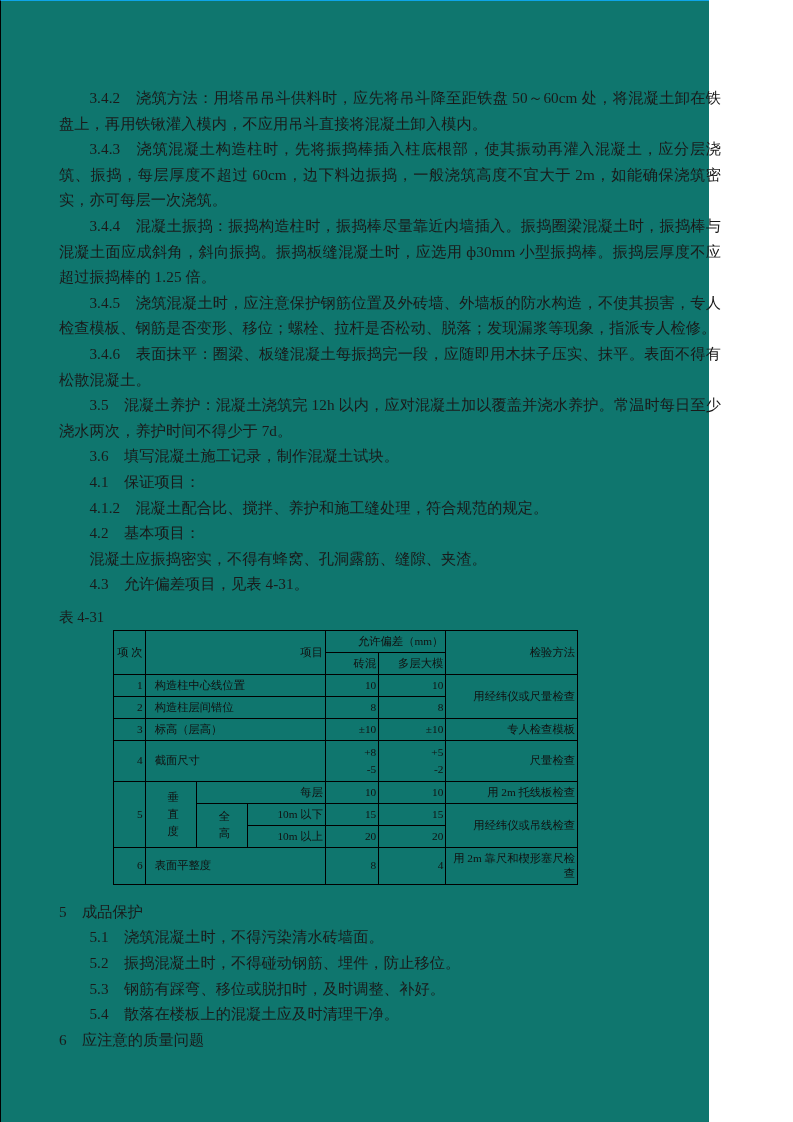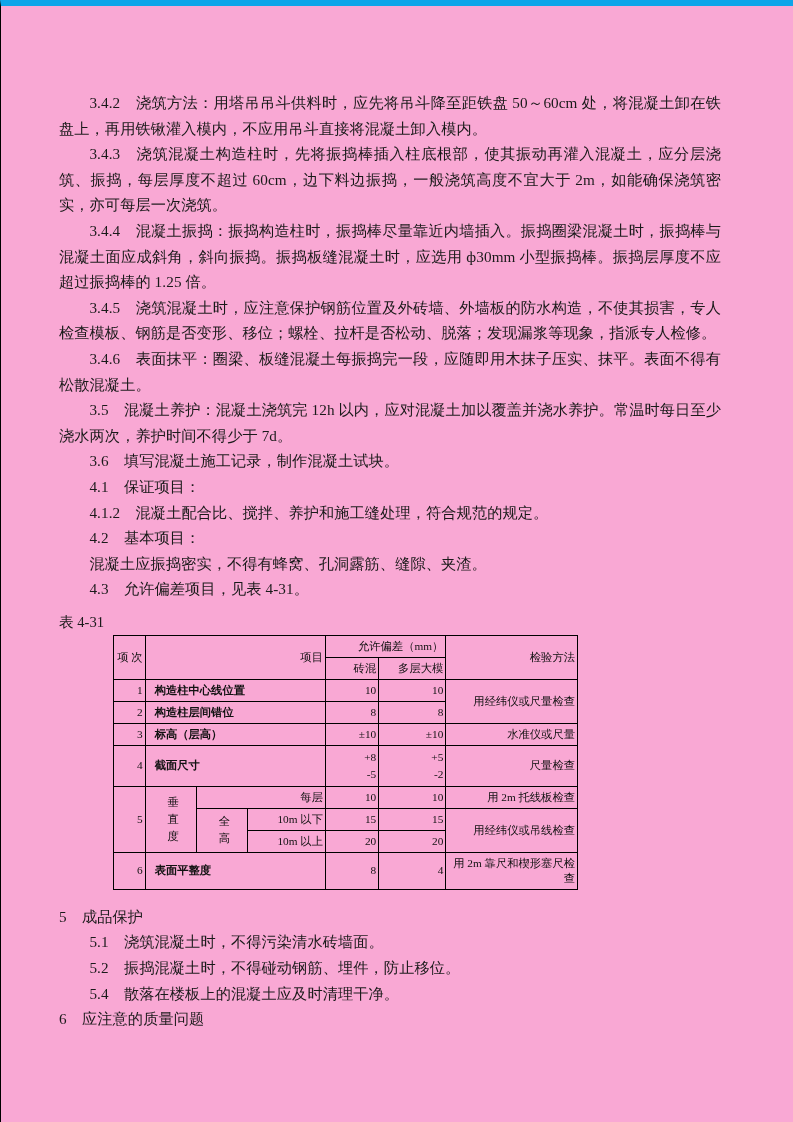--- a/index.html
+++ b/index.html
@@ -13,26 +13,26 @@
     position: relative;
     font-family: "Liberation Serif", "DejaVu Serif", serif;
     color: #1a1a1a;
     overflow: hidden;
   }
 
   .page {
     position: absolute;
     left: 0;
     top: 0;
-    width: 793px;
+    width: 709px;
     height: 1122px;
     box-sizing: border-box;
-    border-top: 6px solid #0ea5e9;
+    border-top: 1px solid #0ea5e9;
     border-left: 1px solid #000;
-    background: #f9a8d4;
+    background: #0f766e;
   }
 
   .content {
     position: absolute;
     left: 58px;
     top: 84px;
     width: 662px;
   }
 
   
@@ -72,21 +72,20 @@
   table.spec td {
     border: 1px solid #000;
     text-align: right;
     vertical-align: middle;
     padding: 3px 2px;
     font-family: "Liberation Serif", "DejaVu Serif", serif;
   }
   table.spec td.lft {
     text-align: left;
     padding-left: 9px;
-    font-weight: bold;
   }
   table.spec td.vert {
     width: 17px;
     padding: 2px 17px;
     line-height: 17px;
     margin-left: 8px;
   }
   .two-line { line-height: 17px; margin-left: 16px; }
 
   .c-idx   { width: 34px; }
@@ -157,21 +156,21 @@
             <td colspan="3" class="lft">构造柱层间错位</td>
             <td>8</td>
             <td>8</td>
           </tr>
 
           <tr>
             <td>3</td>
             <td colspan="3" class="lft">标高（层高）</td>
             <td>±10</td>
             <td>±10</td>
-            <td>水准仪或尺量</td>
+            <td>专人检查模板</td>
           </tr>
 
           <tr>
             <td>4</td>
             <td colspan="3" class="lft">截面尺寸</td>
             <td class="stack two-line">
               <span>+8</span>
               <span>-5</span>
             </td>
             <td class="stack two-line">
@@ -220,17 +219,18 @@
           </tr>
         </tbody>
       </table>
     </div>
 
     <div style="height:14px"></div>
 
     <p class="para indent0">5　成品保护</p>
     <p class="para indent2">5.1　浇筑混凝土时，不得污染清水砖墙面。</p>
     <p class="para indent2">5.2　振捣混凝土时，不得碰动钢筋、埋件，防止移位。</p>
+    <p class="para indent2">5.3　钢筋有踩弯、移位或脱扣时，及时调整、补好。</p>
     <p class="para indent2">5.4　散落在楼板上的混凝土应及时清理干净。</p>
     <p class="para indent0">6　应注意的质量问题</p>
 
   </div>
 </div>
 
 </body></html>

